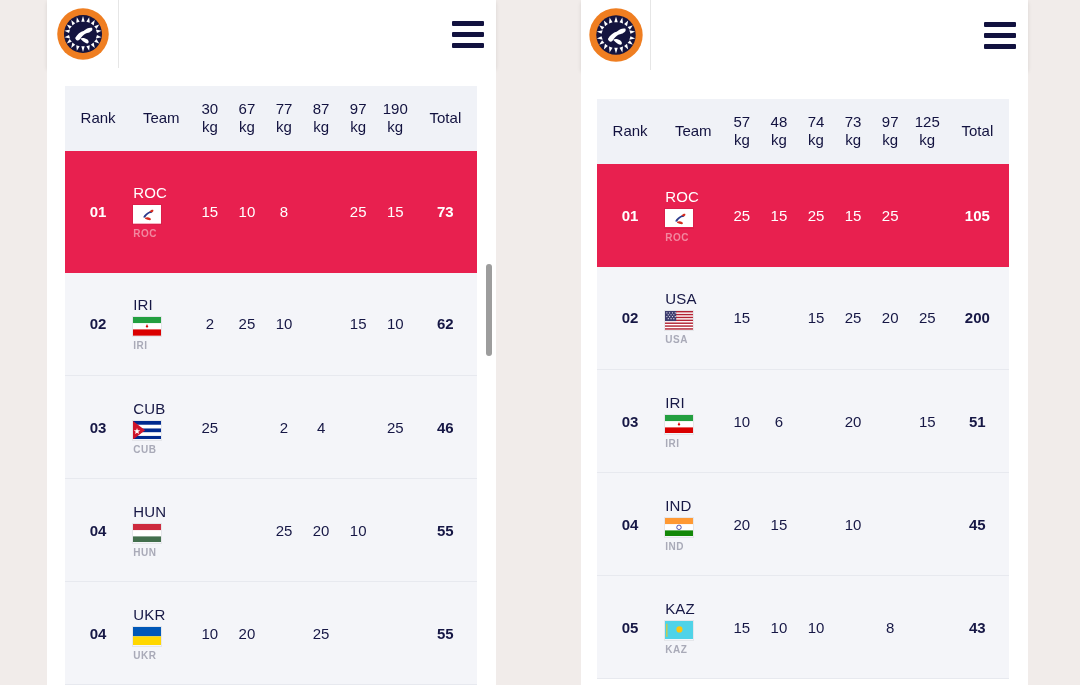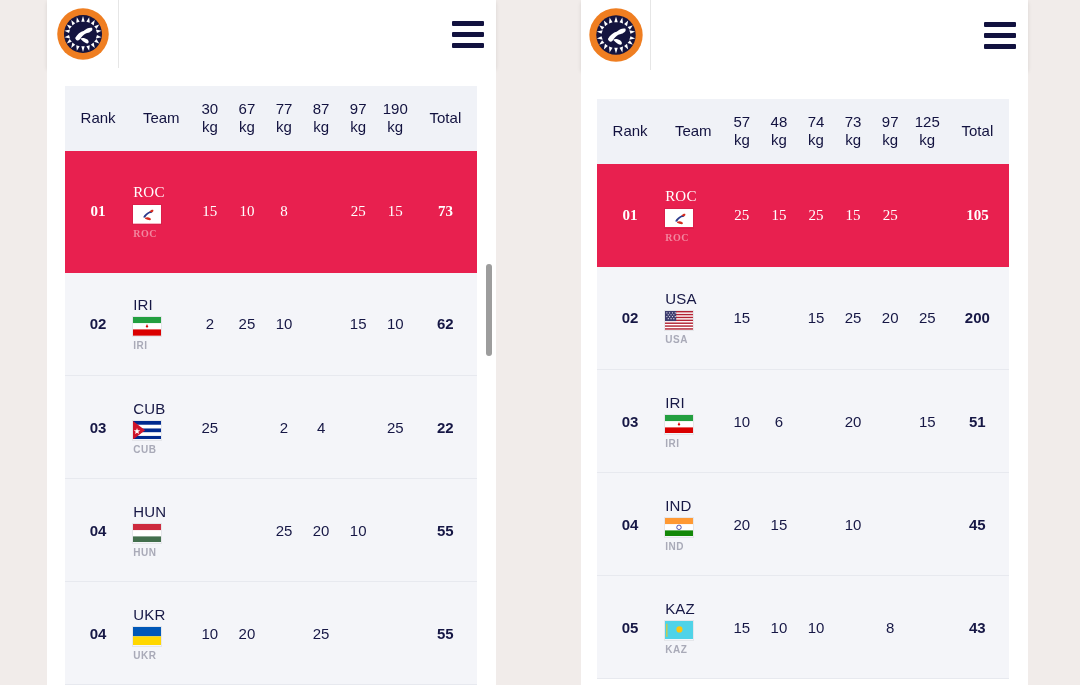--- a/index.html
+++ b/index.html
@@ -82,21 +82,21 @@
 
   .tbl tbody td {
     font-size: 15px;
     color: #161745;
     text-align: center;
     vertical-align: middle;
     padding: 0;
     height: 103px;
   }
   .panel.right .tbl tbody td { height: 103px; }
-  .tbl tbody tr.highlight td { color: #ffffff; height: 122px; font-family: Liberation Serif, serif; }
+  .tbl tbody tr.highlight td { color: #ffffff; height: 122px; }
 
   td.rank { font-weight: bold; font-size: 15px; }
   td.total { font-weight: bold; font-size: 15px; }
 
   .team-cell { position: relative; }
   .team-box {
     display: flex; flex-direction: column;
     align-items: center; justify-content: center;
     gap: 4px;
   }
@@ -273,21 +273,21 @@
                     </svg></div>
                   <div class="team-sub">CUB</div>
                 </div>
               </td>
               <td class="score">25</td>
               <td class="score"></td>
               <td class="score">2</td>
               <td class="score">4</td>
               <td class="score"></td>
               <td class="score">25</td>
-              <td class="total">22</td>
+              <td class="total">46</td>
             </tr>
             <tr>
               <td class="rank">04</td>
               <td class="team-cell">
                 <div class="team-box">
                   <div class="team-abbr">HUN</div>
                   <div class="flag"><svg viewBox="0 0 30 20">
                       <rect width="30" height="6.7" fill="#cd2a3e"></rect>
                       <rect y="6.7" width="30" height="6.6" fill="#fff"></rect>
                       <rect y="13.3" width="30" height="6.7" fill="#436f4d"></rect>

